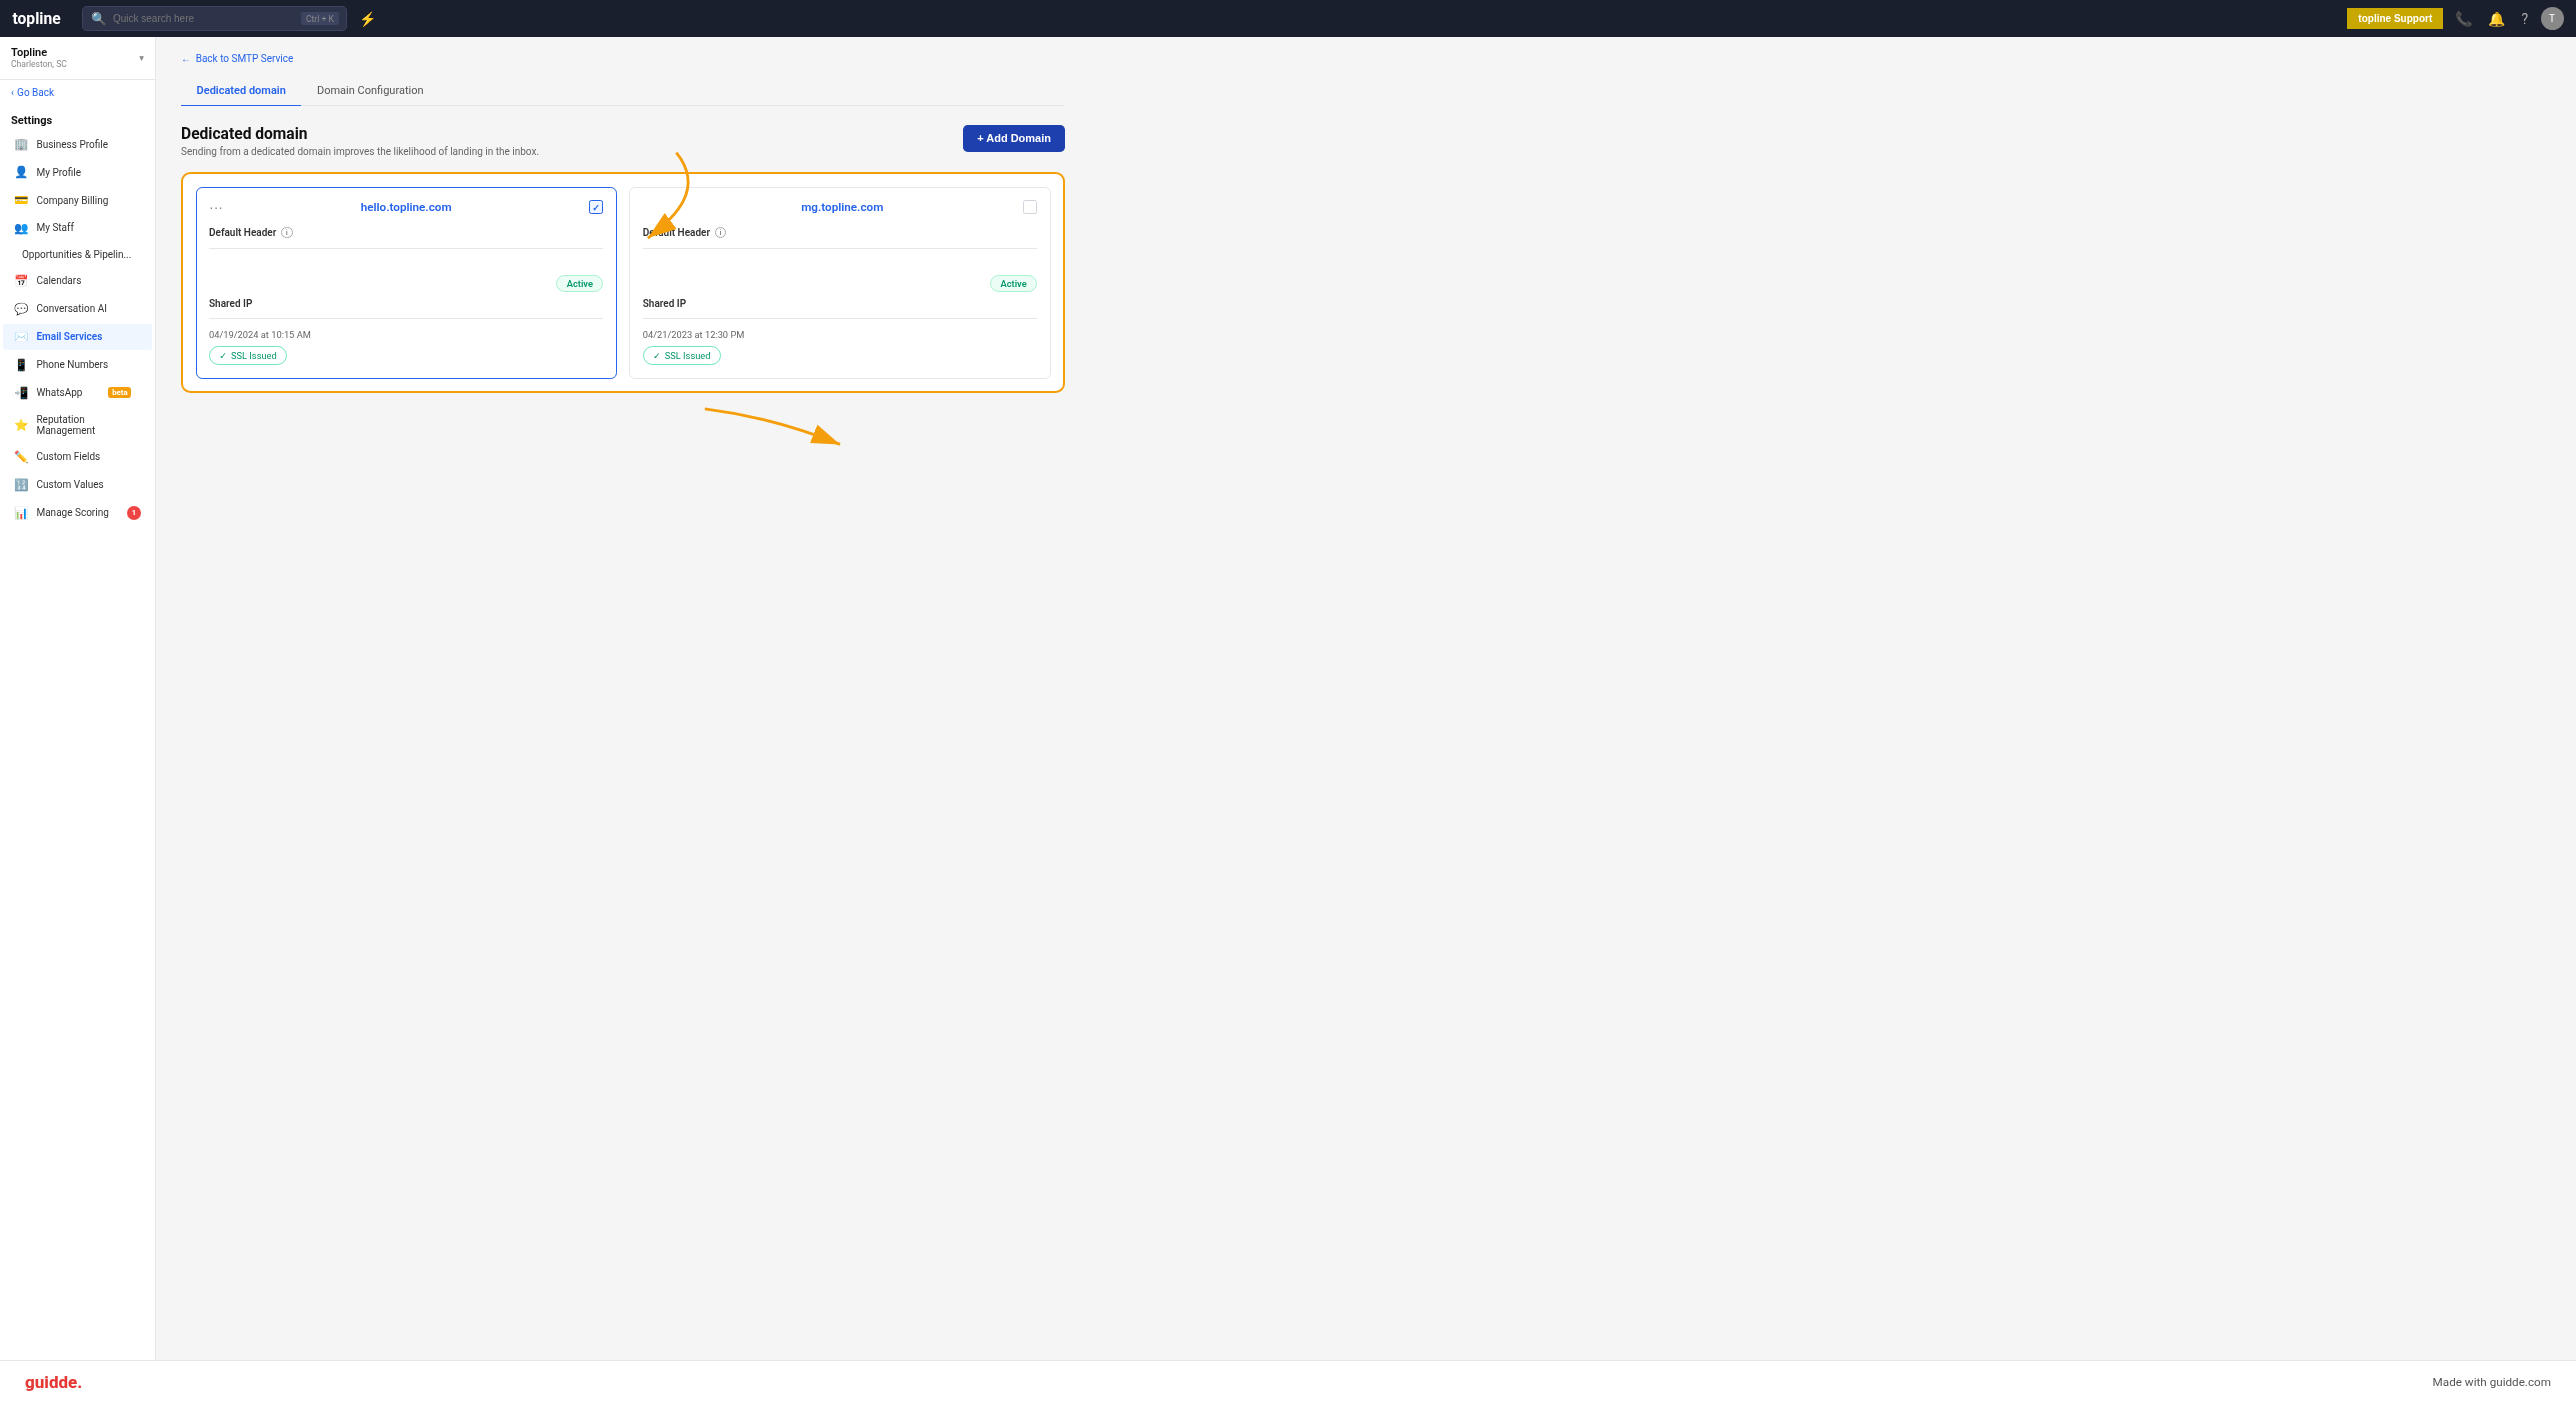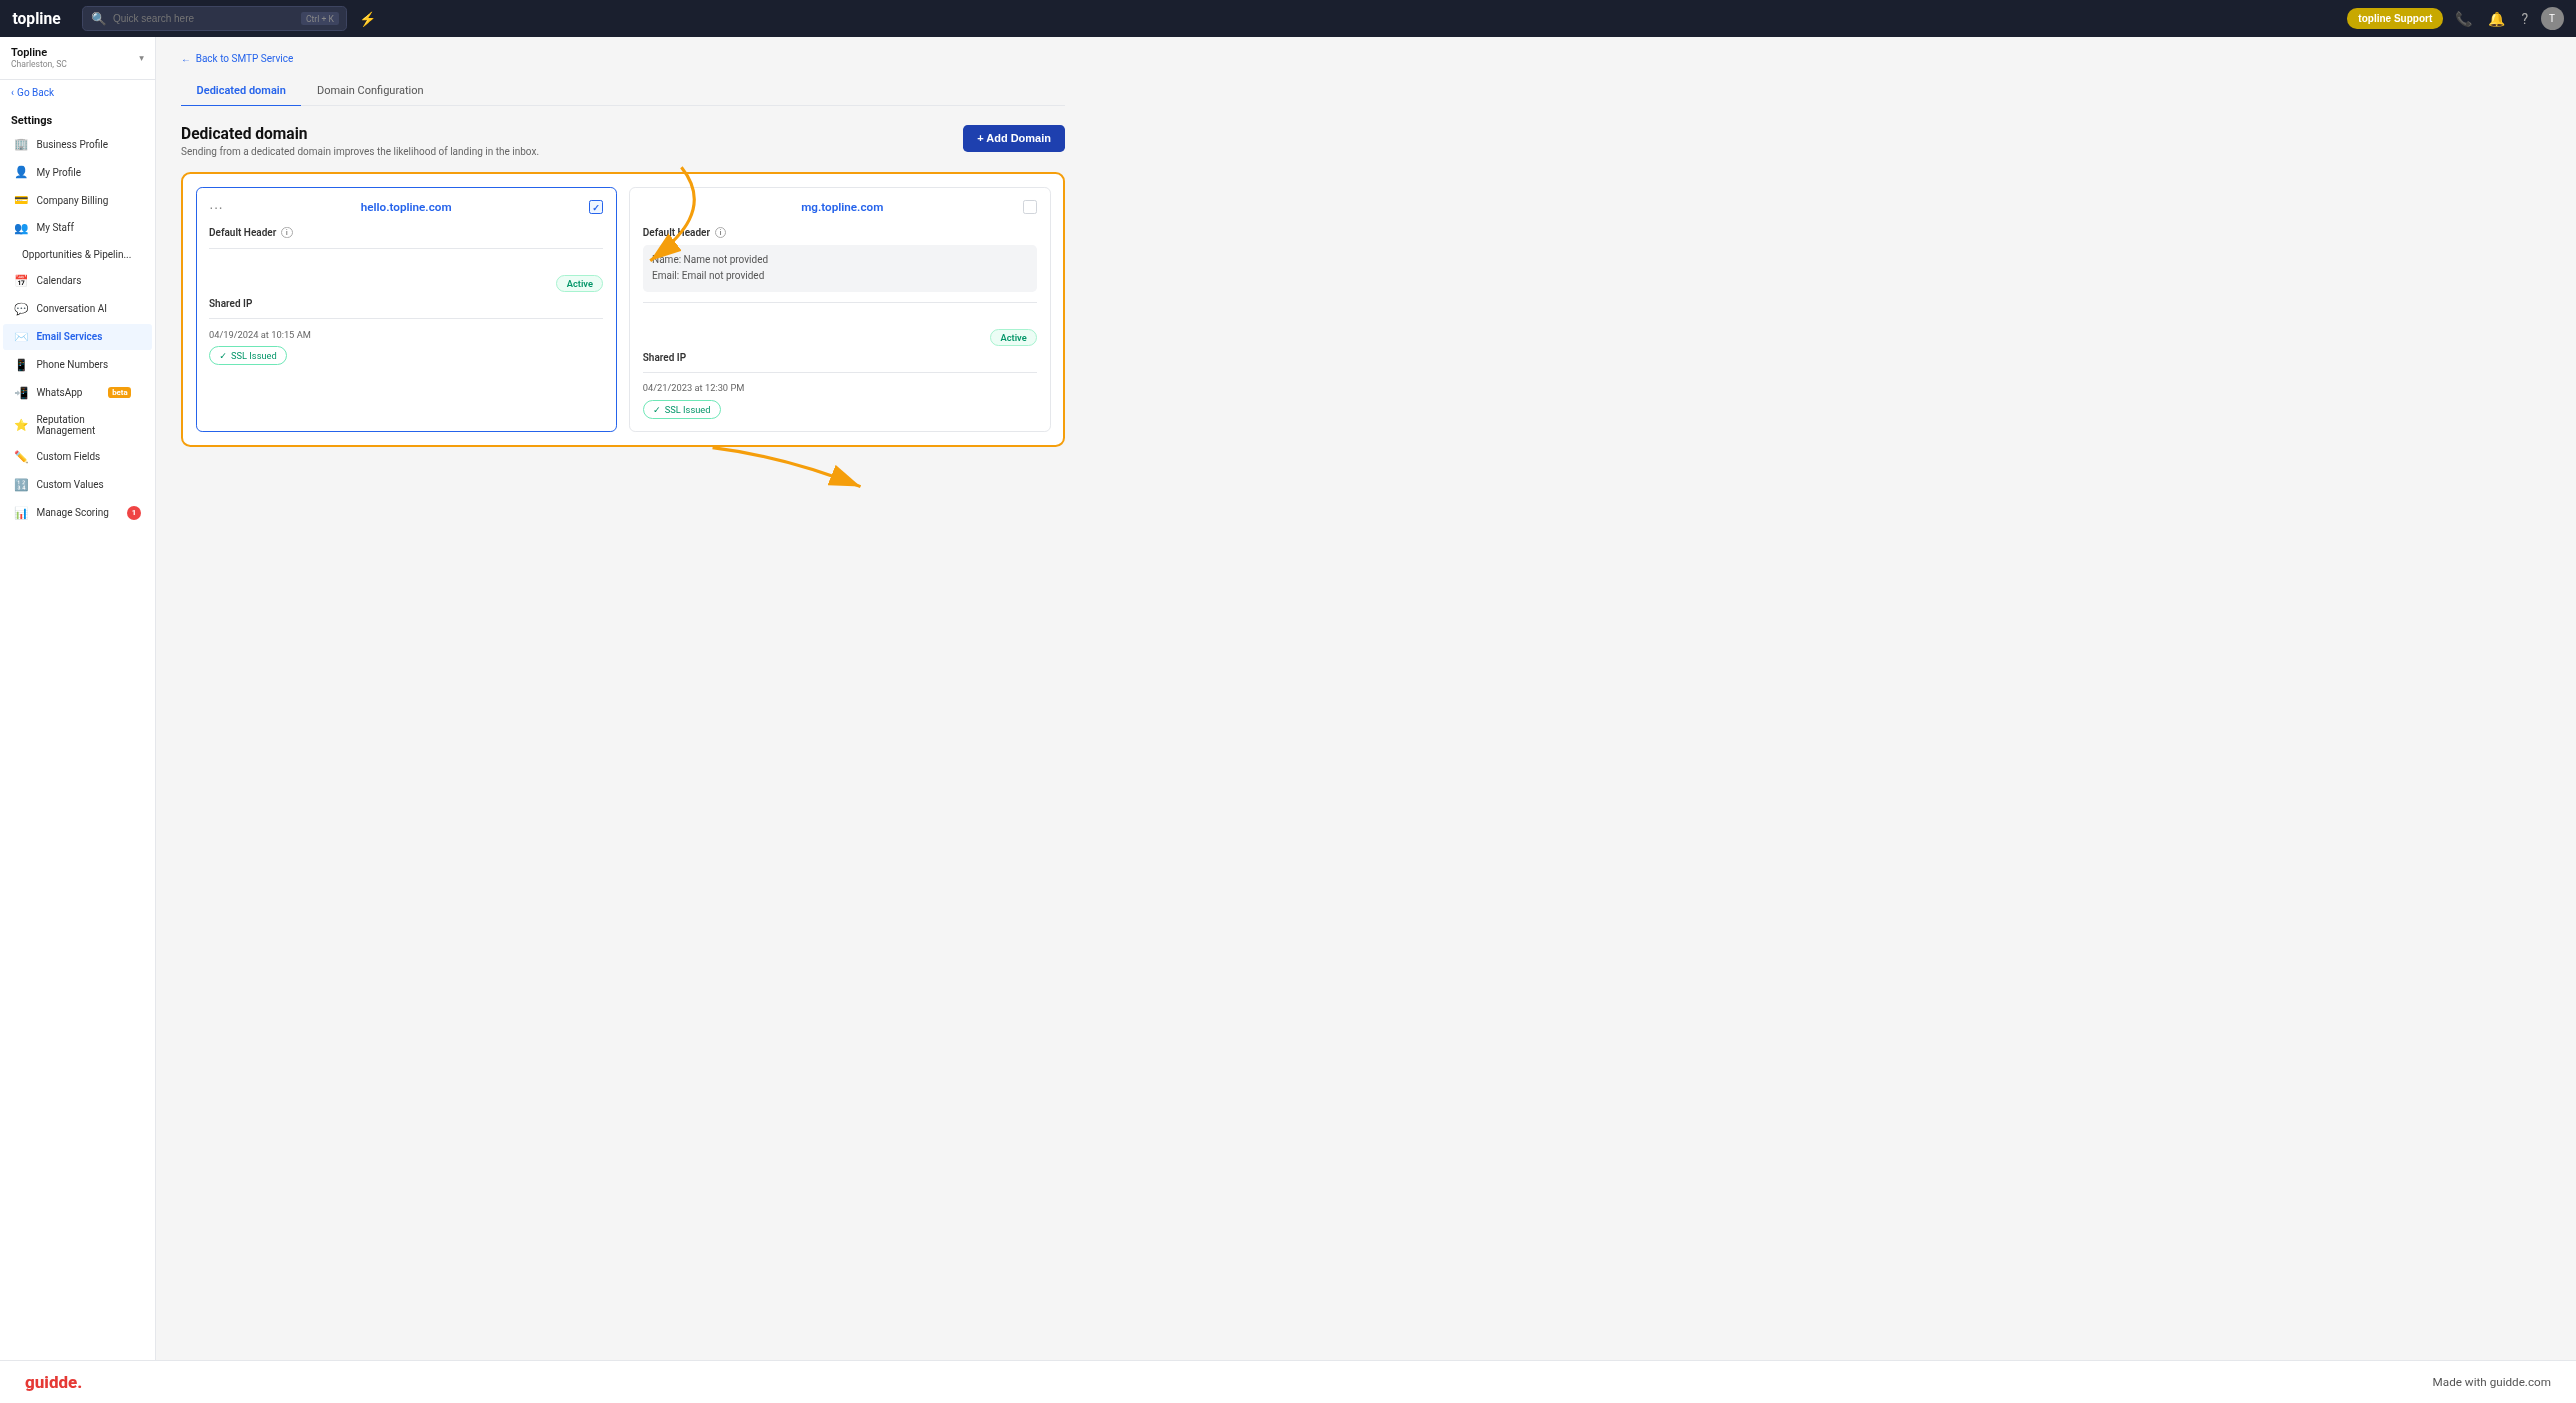--- a/index.html
+++ b/index.html
@@ -46,21 +46,21 @@
       font-size: 8.6px;
       background: #3d4460;
       padding: 1.6px 4.7px;
       border-radius: 2.3px;
     }
     .nav-spacer { flex: 1; }
     .nav-support-btn {
       background: #c8a800;
       color: #fff;
       border: none;
-      border-radius: 10px;
+      border-radius: 0;
       padding: 4.7px 11px;
       font-size: 10px;
       font-weight: 600;
       cursor: pointer;
     }
     .nav-icon {
       color: #aaa;
       font-size: 14px;
       cursor: pointer;
       padding: 3.1px;
@@ -542,24 +542,20 @@
           <div class="card-header">
             <span style="width:18.7px;display:inline-block;"></span>
             <span class="card-domain-name">mg.topline.com</span>
             <div class="card-checkbox unchecked"></div>
           </div>
 
           <div class="default-header-label">
             <span>Default Header</span>
             <span class="info-icon">i</span>
           </div>
-          <div class="header-info-box">
-            <div>Name: Name not provided</div>
-            <div>Email: Email not provided</div>
-          </div>
 
           <hr class="card-divider">
 
           <div class="shared-ip-row">
             <span class="shared-ip-label">Shared IP</span>
             <span class="status-badge">Active</span>
           </div>
 
           <hr class="card-divider">
 

